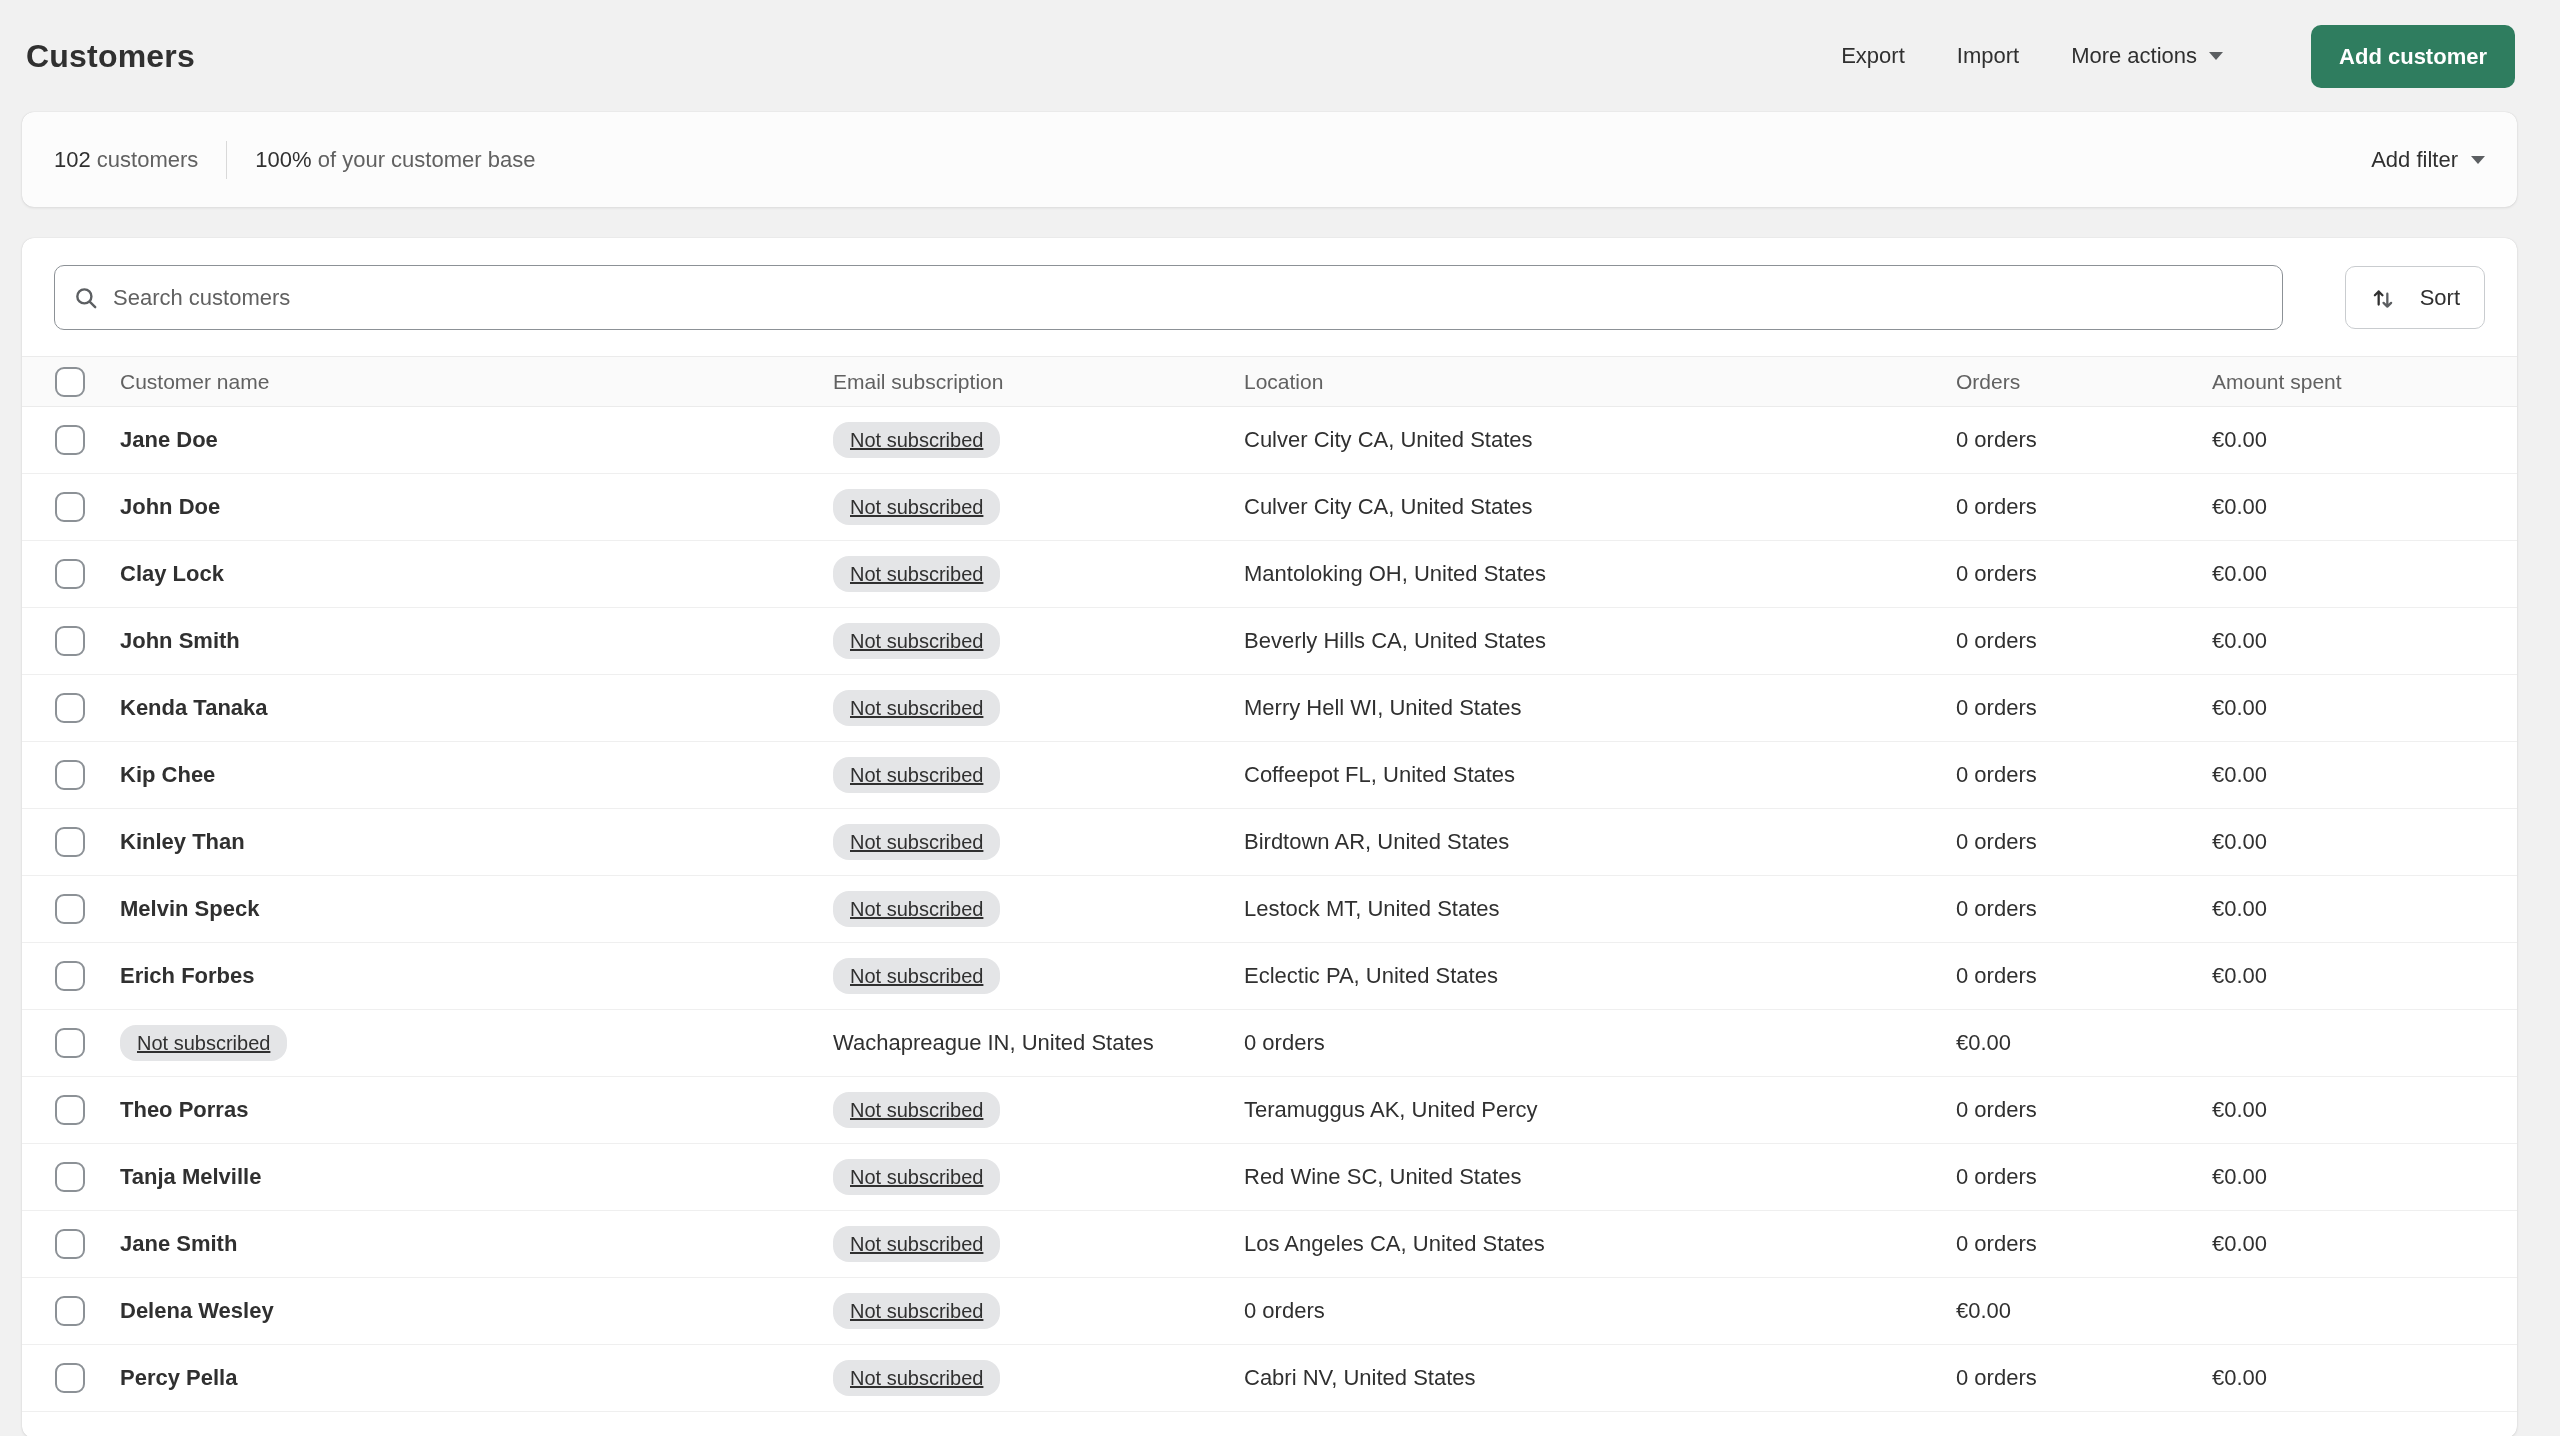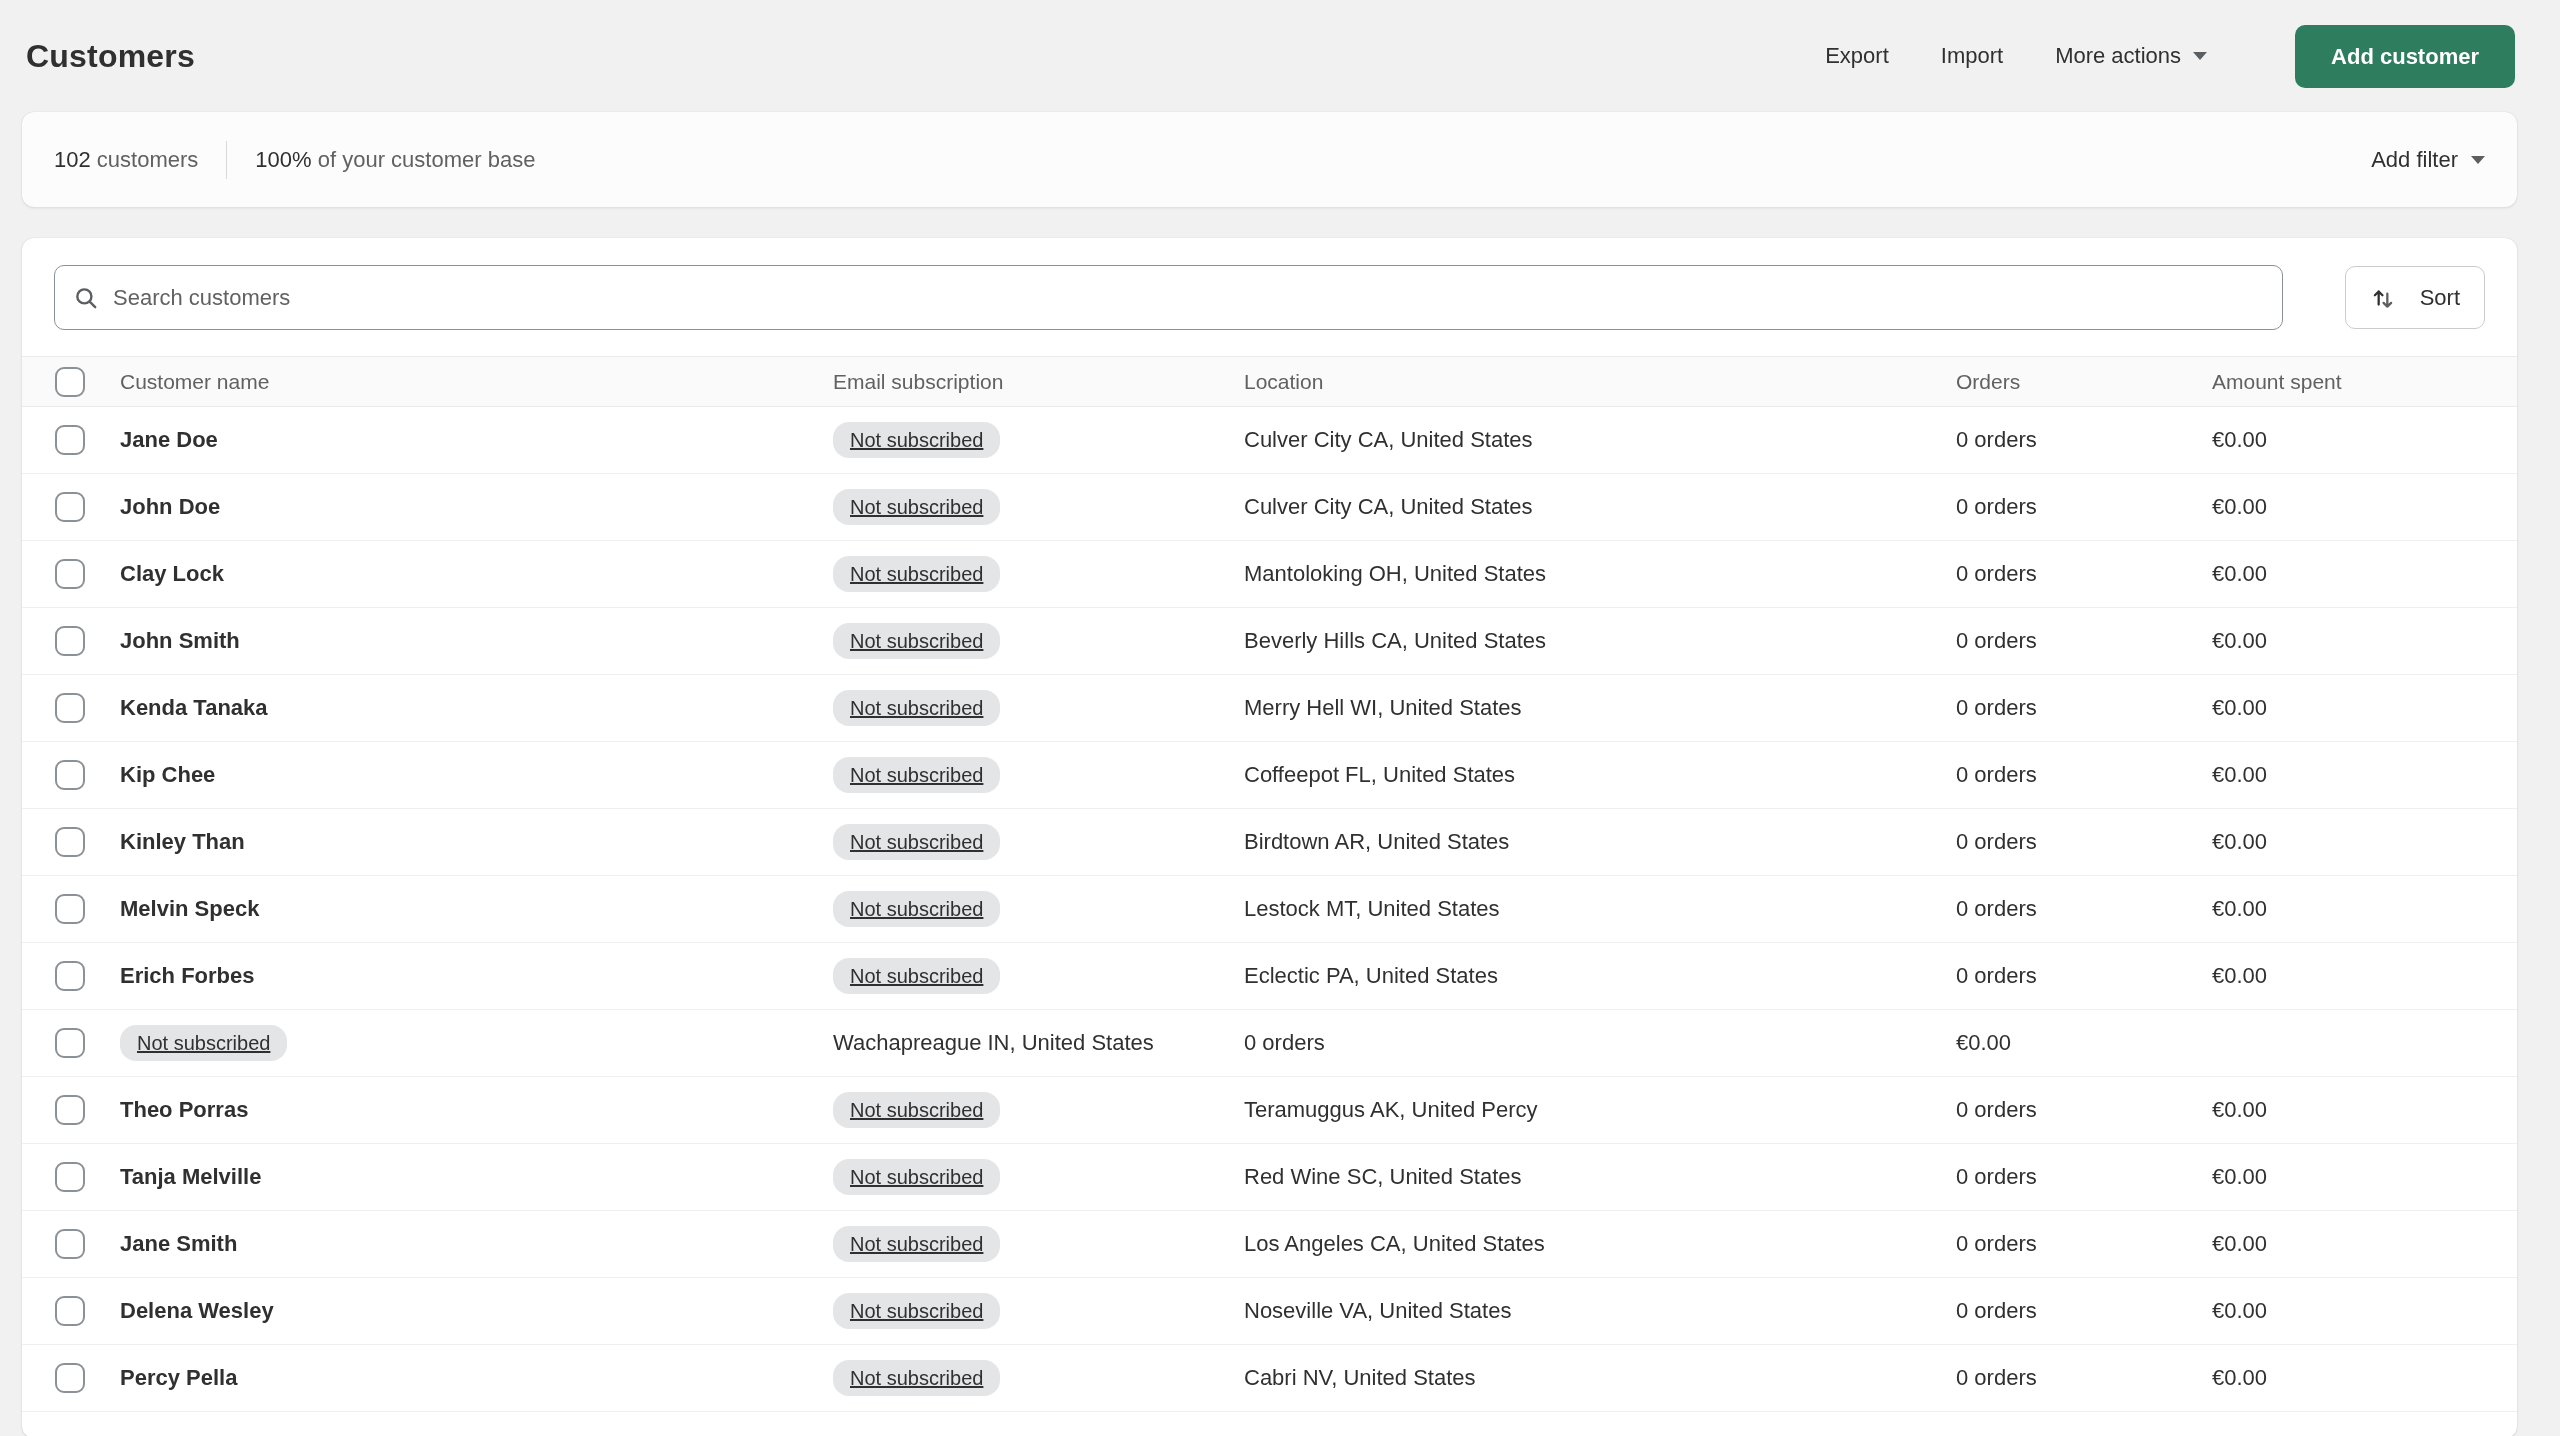--- a/index.html
+++ b/index.html
@@ -36,21 +36,21 @@
   .caret{
     width:0;height:0;display:inline-block;
     border-left:7px solid transparent;border-right:7px solid transparent;
     border-top:8px solid #5c5f62;
   }
   .btn-primary{
     margin-left:36px;
     background:var(--primary-button);color:var(--primary-button-text);
     border:none;border-radius:10px;
     font-family:inherit;font-size:22px;font-weight:600;
-    padding:0 36px;height:63px;line-height:63px;
+    padding:0 28px;height:63px;line-height:63px;
     cursor:pointer;white-space:nowrap;
   }
   
   .card{
     margin-left:22px;width:2495px;
     background:#ffffff;border-radius:12px;
     box-shadow:0 1px 3px rgba(20,22,25,.09), 0 0 1px rgba(20,22,25,.18);
   }
   .filter-card{
     height:95px;background:#fcfcfc;
@@ -369,21 +369,20 @@
   </div>
 
   <div class="trow">
     <div class="cell c-check">
       <span class="checkbox"></span>
     </div>
     <div class="cell c-name">Delena Wesley</div>
     <div class="cell c-email">
       <span class="badge">Not subscribed</span>
     </div>
-    <div class="cell c-loc">Noseville VA, United States</div>
     <div class="cell c-orders">0 orders</div>
     <div class="cell c-amount">€0.00</div>
   </div>
 
   <div class="trow">
     <div class="cell c-check">
       <span class="checkbox"></span>
     </div>
     <div class="cell c-name">Percy Pella</div>
     <div class="cell c-email">

